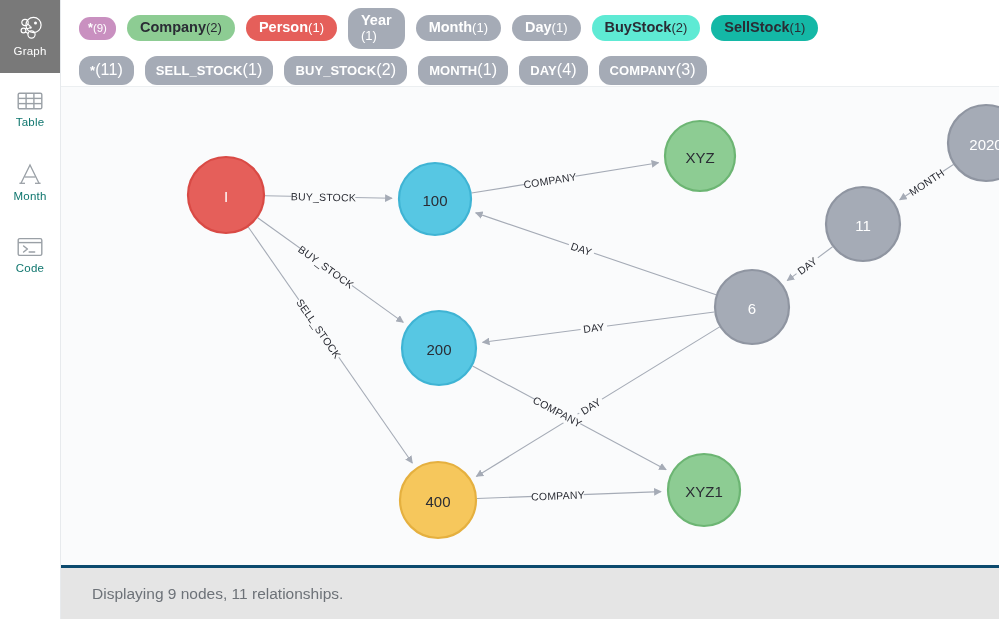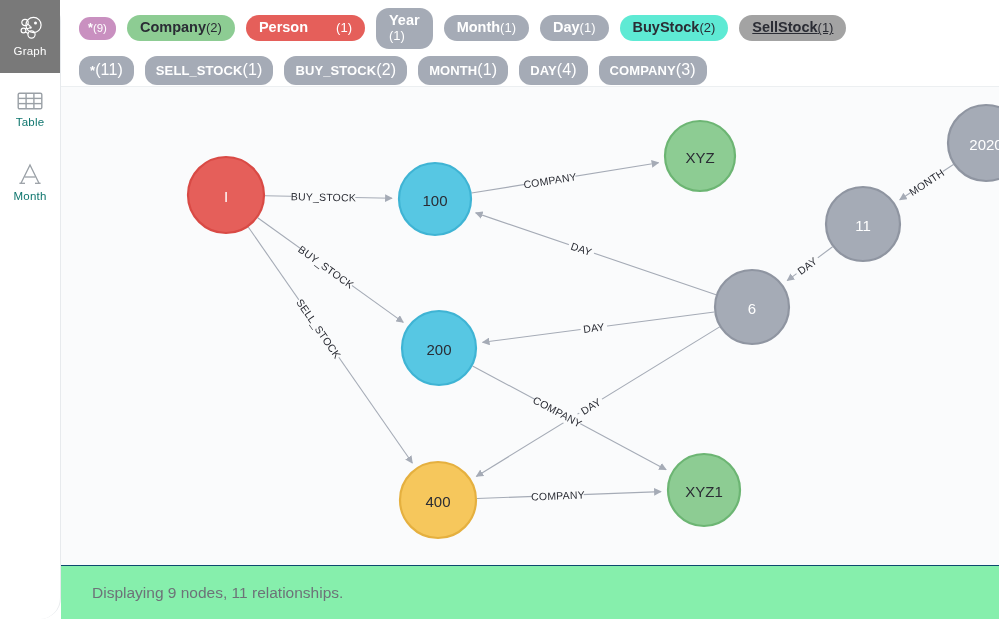--- a/index.html
+++ b/index.html
@@ -12,21 +12,20 @@
   #app { position: relative; width: 999px; height: 619px; display: flex; background:#ffffff; }
 
   
   .sidebar {
     width: 61px; height: 619px;
     background: #ffffff;
     border-right: 1px solid #e7eaed;
     flex: 0 0 61px;
     display: flex; flex-direction: column;
     align-items: stretch;
-    border-radius: 21px;
   }
   .side-item {
     height: 73px;
     display: flex; flex-direction: column;
     align-items: center; justify-content: center;
     gap: 5px;
     color: #0f766e;
     cursor: pointer;
     user-select: none;
   }
@@ -96,22 +95,22 @@
     pointer-events: none;
     user-select: none;
     letter-spacing: .2px;
   }
   .rel-label-bg { fill: #fafbfc; }
 
   
   .footer {
     position: absolute; left: 0; top: 565px;
     width: 938px; height: 54px;
-    background: #86efac;
-    border-top: 1px solid #0c4a6e;
+    background: #e5e5e5;
+    border-top: 3px solid #0c4a6e;
     display: flex; align-items: center;
     padding-left: 31px;
   }
   .footer-text { font-size: 15.5px; color: #6d7278; }
 </style>
 </head>
 <body>
 
 <div id="app">
 
@@ -152,55 +151,66 @@
         <svg width="24" height="22" viewBox="0 0 24 22" fill="none">
           <path d="M3 20.3 L12 2 L21 20.3" stroke="#9aa0a6" stroke-width="1.3" fill="none"></path>
           <line x1="6.6" y1="14" x2="17.4" y2="14" stroke="#9aa0a6" stroke-width="1.3"></line>
           <line x1="1.4" y1="20.3" x2="7" y2="20.3" stroke="#9aa0a6" stroke-width="1.3"></line>
           <line x1="17" y1="20.3" x2="22.6" y2="20.3" stroke="#9aa0a6" stroke-width="1.3"></line>
         </svg>
       </span>
       <span class="lbl">Month</span>
     </div>
 
+    <div class="side-item">
+      <span class="ico">
+        <svg width="26" height="20" viewBox="0 0 26 20" fill="none">
+          <rect x="1.2" y="1.6" width="23.6" height="16.8" rx="1.6" stroke="#9aa0a6" stroke-width="1.4"></rect>
+          <line x1="1.2" y1="5.6" x2="24.8" y2="5.6" stroke="#9aa0a6" stroke-width="1.4"></line>
+          <path d="M6.6 9 L10.4 12 L6.6 15" stroke="#9aa0a6" stroke-width="1.5" fill="none" stroke-linecap="round" stroke-linejoin="round"></path>
+          <line x1="12.2" y1="15.1" x2="17.6" y2="15.1" stroke="#9aa0a6" stroke-width="1.5" stroke-linecap="round"></line>
+        </svg>
+      </span>
+      <span class="lbl">Code</span>
+    </div>
   </div>
 
   <div class="main">
 
     <div class="legend">
       <div class="legend-row row1" id="node-pill-row">
           <div class="pill small" style="background: rgb(201, 144, 192); color: rgb(255, 255, 255);">
             <span>*</span>
             <span class="cnt">(9)</span>
           </div>
           <div class="pill" style="background: rgb(141, 204, 147); color: rgb(42, 44, 52);">
             <span>Company</span>
             <span class="cnt">(2)</span>
           </div>
-          <div class="pill" style="background: rgb(229, 95, 90); color: rgb(255, 255, 255); gap: 28px;">
+          <div class="pill" style="background: rgb(229, 95, 90); color: rgb(255, 255, 255);">
             <span>Person</span>
             <span class="cnt">(1)</span>
           </div>
           <div class="pill" style="background: rgb(165, 171, 182); color: rgb(255, 255, 255); flex-direction: column;">
             <span>Year</span>
             <span class="cnt">(1)</span>
           </div>
           <div class="pill" style="background: rgb(165, 171, 182); color: rgb(255, 255, 255);">
             <span>Month</span>
             <span class="cnt">(1)</span>
           </div>
           <div class="pill" style="background: rgb(165, 171, 182); color: rgb(255, 255, 255);">
             <span>Day</span>
             <span class="cnt">(1)</span>
           </div>
           <div class="pill" style="background: #5eead4; color: rgb(42, 44, 52);">
             <span>BuyStock</span>
             <span class="cnt">(2)</span>
           </div>
-          <div class="pill" style="background: #a3a3a3; color: rgb(42, 44, 52); text-decoration: underline;">
+          <div class="pill" style="background: #14b8a6; color: rgb(42, 44, 52);">
             <span>SellStock</span>
             <span class="cnt">(1)</span>
           </div>
         </div>
       <div class="legend-row row2" id="rel-pill-row">
           <div class="pill small rel" style="background: rgb(165, 171, 182); color: rgb(255, 255, 255);">
             <span>*</span>
             <span class="cnt">(11)</span>
           </div>
           <div class="pill rel" style="background: rgb(165, 171, 182); color: rgb(255, 255, 255);">

